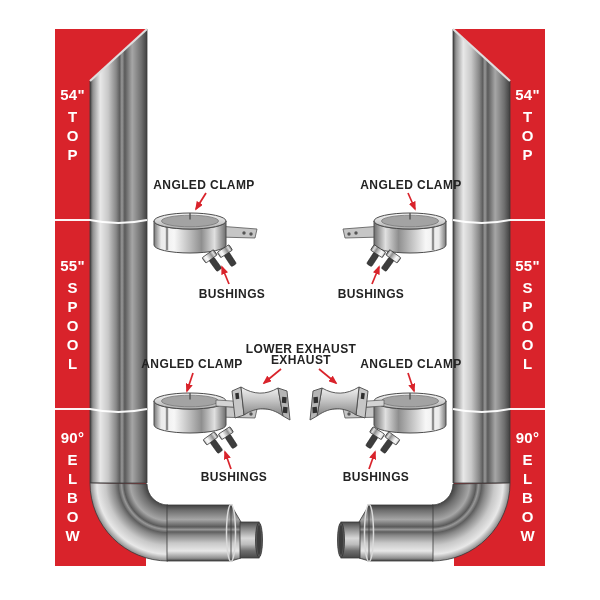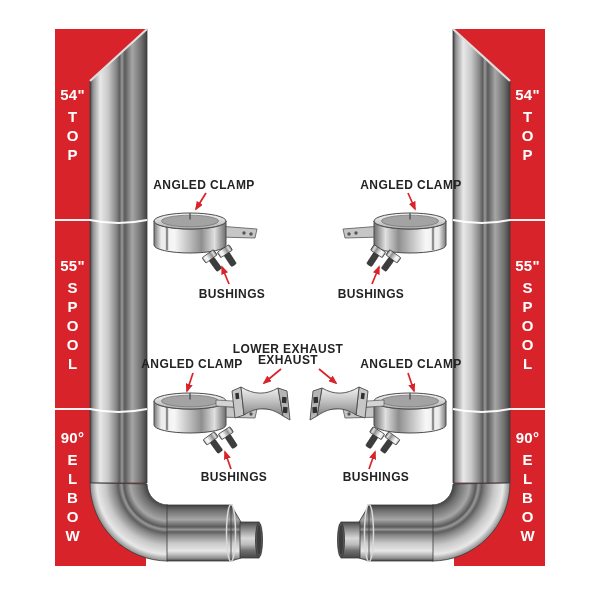--- a/index.html
+++ b/index.html
@@ -252,20 +252,20 @@
         <div>W</div>
       </div>
 </div>
 
 <div class="callout" style="left:204px;top:180px;">ANGLED CLAMP</div>
 <div class="callout" style="left:411px;top:180px;">ANGLED CLAMP</div>
 <div class="callout" style="left:232px;top:289px;">BUSHINGS</div>
 <div class="callout" style="left:371px;top:289px;">BUSHINGS</div>
 <div class="callout" style="left:192px;top:359px;">ANGLED CLAMP</div>
 <div class="callout" style="left:411px;top:359px;">ANGLED CLAMP</div>
-<div class="callout" style="left:288px;top:344px;">
+<div class="callout" style="left:301px;top:344px;">
   <div>LOWER EXHAUST</div>
   <div>EXHAUST</div>
 </div>
 <div class="callout" style="left:234px;top:472px;">BUSHINGS</div>
 <div class="callout" style="left:376px;top:472px;">BUSHINGS</div>
 
 </div>
 
 </body></html>

